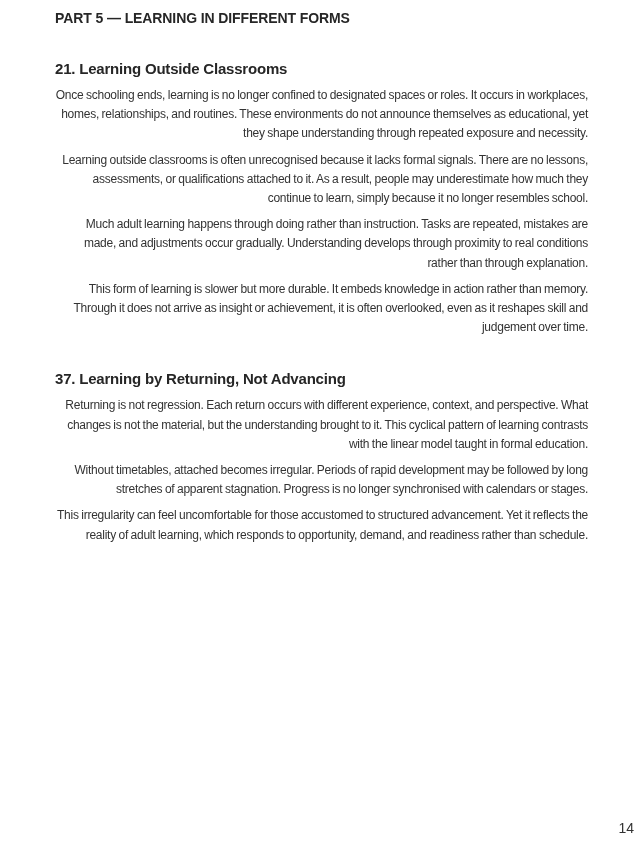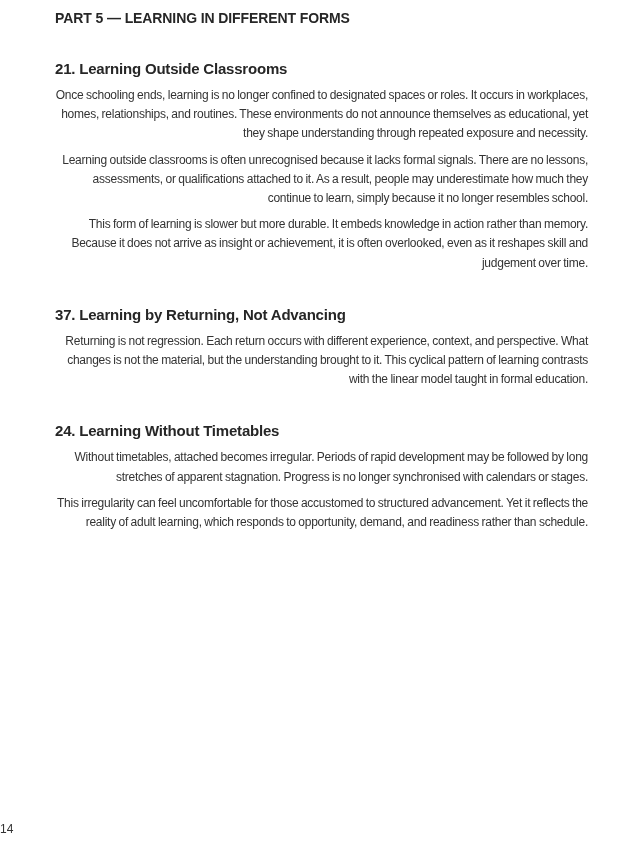--- a/index.html
+++ b/index.html
@@ -42,50 +42,50 @@
     color: #333333;
     letter-spacing: -0.25px;
     word-spacing: -0.5px;
     text-align: right;
   }
   .footer {
     position: absolute;
     left: 0;
     right: 0;
     bottom: 11px;
-    text-align: left;
-    font-size: 12px;
+    text-align: right;
+    font-size: 14px;
     color: #333333;
   }
 </style>
 </head>
 <body>
 
 <div class="page">
   <div class="content">
 
     <h1 class="part-title">PART 5 — LEARNING IN DIFFERENT FORMS</h1>
 
     <section>
       <h2 class="section-heading">21. Learning Outside Classrooms</h2>
       <p class="body-text">Once schooling ends, learning is no longer confined to designated spaces or roles. It occurs in workplaces, homes, relationships, and routines. These environments do not announce themselves as educational, yet they shape understanding through repeated exposure and necessity.</p>
       <p class="body-text">Learning outside classrooms is often unrecognised because it lacks formal signals. There are no lessons, assessments, or qualifications attached to it. As a result, people may underestimate how much they continue to learn, simply because it no longer resembles school.</p>
     </section>
 
     <section>
-      <p class="body-text">This form of learning is slower but more durable. It embeds knowledge in action rather than memory. Because it does not arrive as insight or achievement, it is often overlooked, even as it reshapes skill and judgement over time.</p>
+      <p class="body-text">Much adult learning happens through doing rather than instruction. Tasks are repeated, mistakes are made, and adjustments occur gradually. Understanding develops through proximity to real conditions rather than through explanation.</p>
+      <p class="body-text">This form of learning is slower but more durable. It embeds knowledge in action rather than memory. Through it does not arrive as insight or achievement, it is often overlooked, even as it reshapes skill and judgement over time.</p>
     </section>
 
     <section>
       <h2 class="section-heading">37. Learning by Returning, Not Advancing</h2>
       <p class="body-text">Returning is not regression. Each return occurs with different experience, context, and perspective. What changes is not the material, but the understanding brought to it. This cyclical pattern of learning contrasts with the linear model taught in formal education.</p>
     </section>
 
     <section>
-      <h2 class="section-heading">24. Learning Without Timetables</h2>
       <p class="body-text">Without timetables, attached becomes irregular. Periods of rapid development may be followed by long stretches of apparent stagnation. Progress is no longer synchronised with calendars or stages.</p>
       <p class="body-text">This irregularity can feel uncomfortable for those accustomed to structured advancement. Yet it reflects the reality of adult learning, which responds to opportunity, demand, and readiness rather than schedule.</p>
     </section>
 
   </div>
 
   <div class="footer">
     <span>14</span>
   </div>
 </div>

